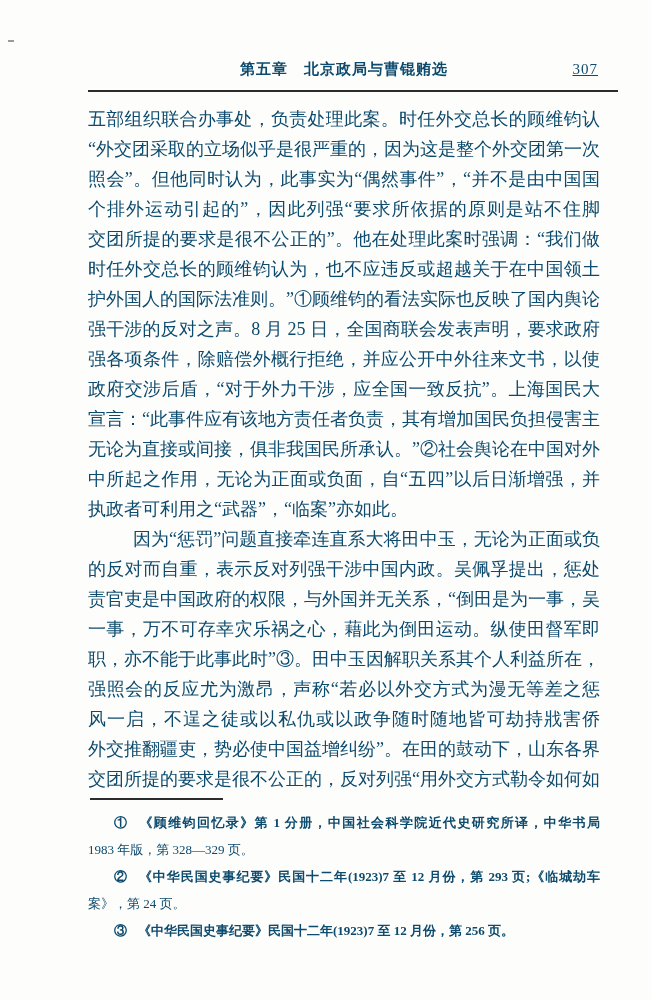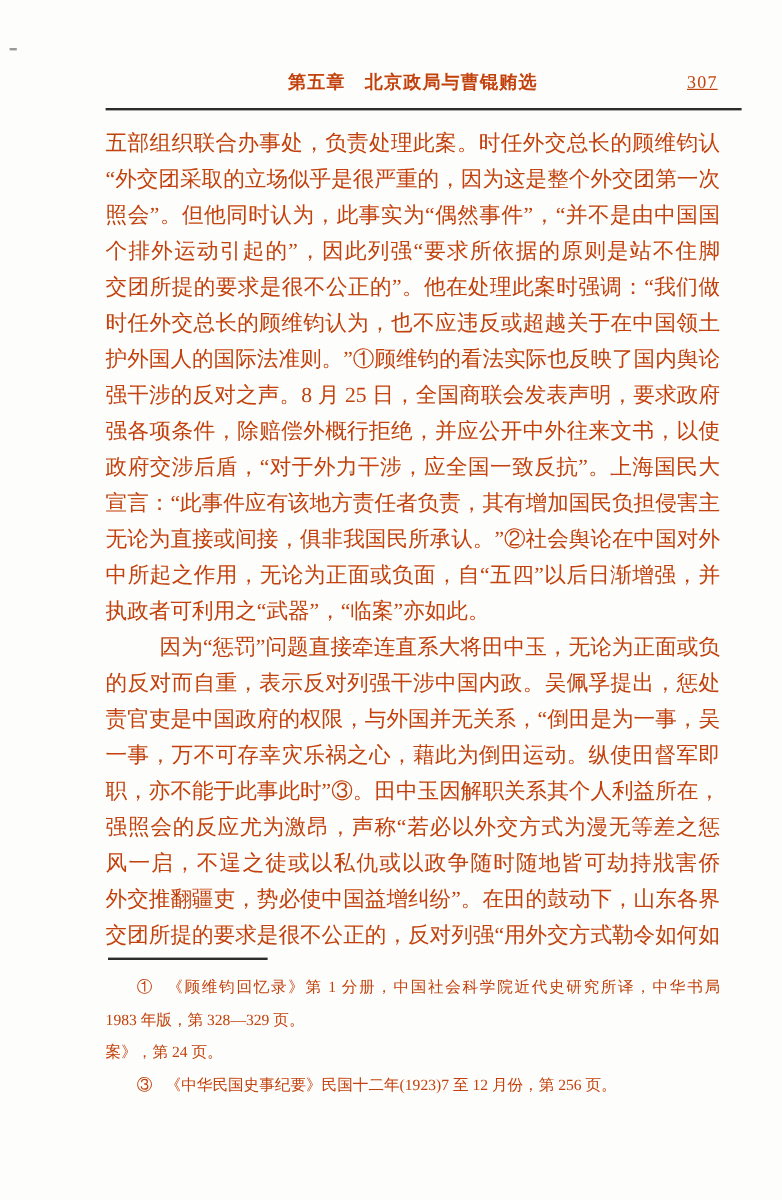--- a/index.html
+++ b/index.html
@@ -2,21 +2,21 @@
 <html lang="zh"><head>
 <meta charset="utf-8">
 <style>
   html,body { margin:0; padding:0; background:#e9e9e7; }
   .page {
     position:relative;
     width:652px; height:1000px;
     margin:0 auto;
     background:#fdfdfb;
     font-family:"Liberation Serif", serif;
-    color:#c2410c;
+    color:#0c4a6e;
     overflow:hidden;
   }
   .running-head {
     position:absolute; top:57px; left:88px; width:512px; height:24px;
     font-size:15px;
   }
   .chapter-title {
     text-align:center; font-weight:bold; letter-spacing:1px;
     line-height:24px;
   }
@@ -42,21 +42,21 @@
   .fn-rule {
     position:absolute; top:798px; left:90px; width:133px; height:2px;
     background:#2c2c2c;
   }
   .footnotes {
     position:absolute; top:809px; left:88px; width:512px;
     font-size:13px;
   }
   .fn-line { line-height:27px; overflow:hidden; }
   .fn-line.just { text-align:justify; text-align-last:justify; }
-  .fn-first { text-indent:26px; }
+  .fn-first { text-indent:26px;font-weight:bold; }
   .fn-marker { padding-right:11px; }
   .speck-a {
     position:absolute; left:8px; top:40px; width:6px; height:2px;
     background:#9a9a98;
   }
   .speck-b {
     position:absolute; left:291px; top:392px; width:3px; height:3px;
     background:#bdbdba; border-radius:50%;
   }
 </style>
@@ -101,19 +101,22 @@
     <div class="line">交团所提的要求是很不公正的，反对列强“用外交方式勒令如何如何，</div>
   </div>
 
   <div class="fn-rule"></div>
 
   <div class="footnotes">
     <div class="fn-line fn-first just">
       <span class="fn-marker">①</span><span>《顾维钧回忆录》第 1 分册，中国社会科学院近代史研究所译，中华书局</span>
     </div>
     <div class="fn-line">1983 年版，第 328—329 页。</div>
+    <div class="fn-line fn-first just">
+      <span class="fn-marker">②</span><span>《中华民国史事纪要》民国十二年(1923)7 至 12 月份，第 293 页;《临城劫车</span>
+    </div>
     <div class="fn-line">案》，第 24 页。</div>
     <div class="fn-line fn-first">
       <span class="fn-marker">③</span><span>《中华民国史事纪要》民国十二年(1923)7 至 12 月份，第 256 页。</span>
     </div>
   </div>
 
 </div>
 
 </body></html>

